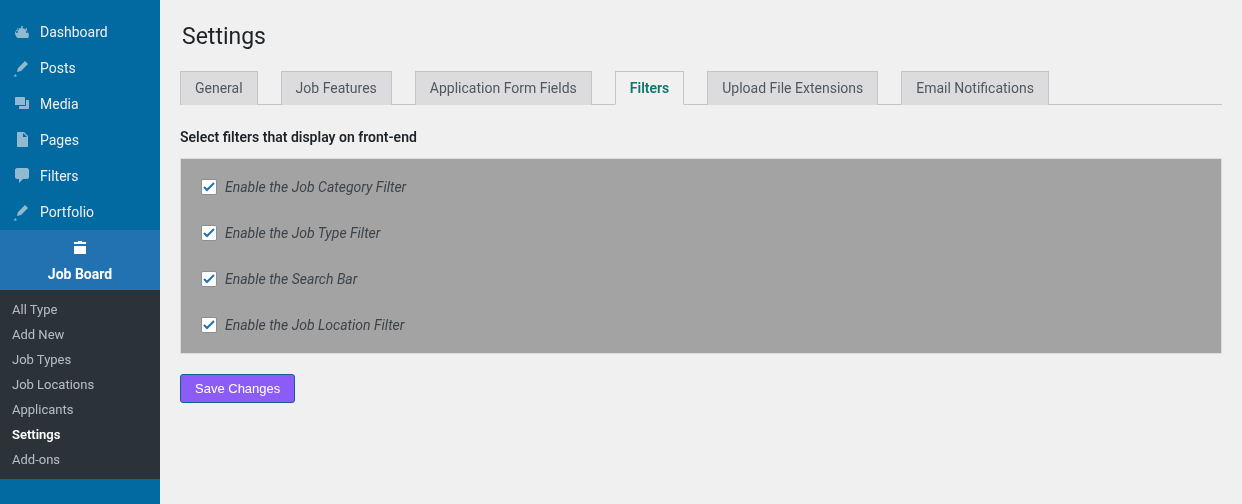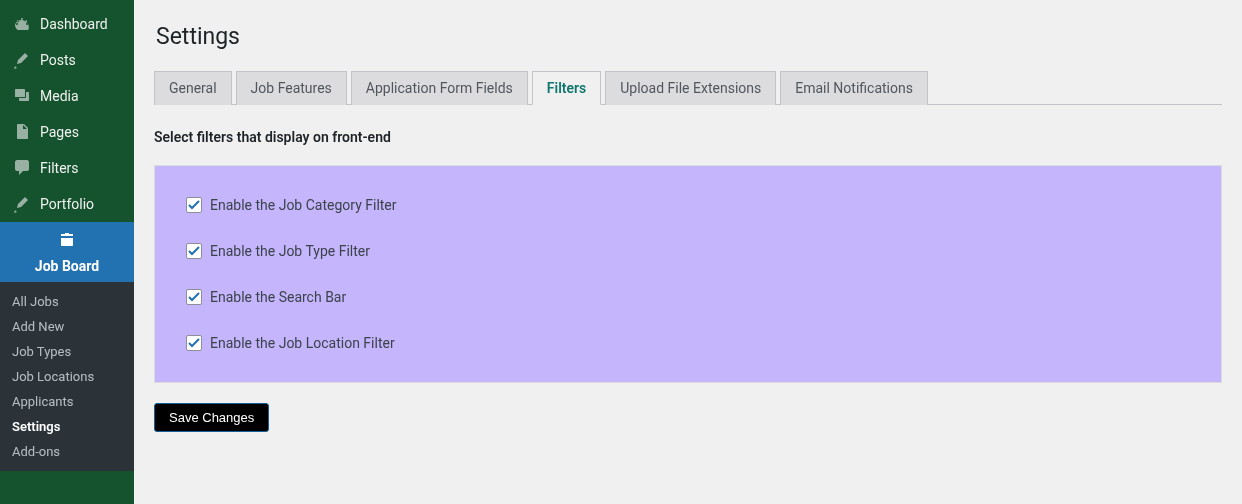--- a/index.html
+++ b/index.html
@@ -1,42 +1,42 @@
 <!DOCTYPE html>
 <html><head>
 <meta charset="utf-8">
 <style>
 * { margin: 0; padding: 0; box-sizing: border-box; }
 body { font-family: -apple-system, BlinkMacSystemFont, "Segoe UI", Roboto, Oxygen-Sans, Ubuntu, Cantarell, "Helvetica Neue", sans-serif; font-size: 13px; color: #3c434a; background: #f0f0f1; }
 .wrap { display: flex; min-height: 504px; }
 
 
-.sidebar { width: 134px; background: #14532d; color: #f0f0f1; padding-top: 6px; flex-shrink: 0; }
+.sidebar { width: 160px; background: #0369a1; color: #f0f0f1; padding-top: 14px; flex-shrink: 0; }
 .sidebar a { display: flex; align-items: center; padding: 8px 12px; color: #f0f0f1; text-decoration: none; font-size: 14px; gap: 8px; position: relative; }
 .sidebar a.current { background: #2271b1; color: #fff; font-weight: 700; flex-direction: column; }
 .sidebar a.current::after { content: ""; position: absolute; right: -8px; top: 50%; margin-top: -8px; border: 8px solid transparent; border-right-color: #f0f0f1; }
 .sidebar .icon { width: 20px; height: 20px; display: flex; align-items: center; justify-content: center; opacity: 0.6; }
 .sidebar a.current .icon { opacity: 1; }
 .submenu { background: #2c3338; padding: 7px 0; }
 .submenu a { padding: 5px 12px; font-size: 13px; color: rgba(240,246,252,.7); }
 .submenu a.active { color: #fff; font-weight: 600; }
 
 
 .content { flex: 1; padding: 13px 20px 20px 20px; }
 .page-title { font-size: 23px; font-weight: 400; color: #1d2327; margin: 10px 0 20px 2px; }
-.tabs { display: flex; gap: 4px; border-bottom: 1px solid #c3c4c7; margin-bottom: 24px; }
+.tabs { display: flex; gap: 23px; border-bottom: 1px solid #c3c4c7; margin-bottom: 24px; }
 .tab { padding: 8px 14px; background: #dcdcde; border: 1px solid #c3c4c7; border-bottom: none; color: #50575e; font-size: 14px; cursor: pointer; position: relative; top: 1px; }
 .tab.active { background: #f0f0f1; border-bottom: 1px solid #f0f0f1; color: #0f766e; font-weight: 600; }
-.section-desc { font-size: 14px; font-weight: 600; color: #1d2327; margin-bottom: 20px; }
-.panel { background: #c4b5fd; border: 1px solid #dcdcde; padding: 31px; }
+.section-desc { font-size: 14px; font-weight: 600; color: #1d2327; margin-bottom: 13px; }
+.panel { background: #a3a3a3; border: 1px solid #dcdcde; padding: 20px; font-style: italic; }
 .check-row { display: flex; align-items: center; gap: 8px; font-size: 14px; color: #3c434a; margin-bottom: 30px; }
 .check-row:last-child { margin-bottom: 0; }
 .cb { width: 16px; height: 16px; border: 1px solid #8c8f94; border-radius: 2px; display: flex; align-items: center; justify-content: center; background: #fff; cursor: pointer; }
 .cb svg { stroke: #2271b1; }
-.btn-primary { margin-top: 20px; padding: 6px 14px; background: #000000; border: 1px solid #135e96; border-radius: 3px; color: #fff; font-size: 13px; cursor: pointer; }
+.btn-primary { margin-top: 20px; padding: 6px 14px; background: #8b5cf6; border: 1px solid #135e96; border-radius: 3px; color: #fff; font-size: 13px; cursor: pointer; }
 </style>
 </head>
 <body>
 
 <div class="wrap">
   <div class="sidebar">
     <a href="#">
       <span class="icon">
           <svg width="20" height="20" viewBox="0 0 20 20" fill="currentColor">
             <path d="M3.76 16h12.48A7 7 0 1 0 3 10.5c0 2.3 1.1 4.3 2.76 5.5zM10 4a1 1 0 1 1 0 2 1 1 0 0 1 0-2zm-4 6a1 1 0 1 1-2 0 1 1 0 0 1 2 0zm10 0a1 1 0 1 1-2 0 1 1 0 0 1 2 0zM6.5 6.5a1 1 0 1 1-1.4 1.4 1 1 0 0 1 1.4-1.4zm8.4 1.4a1 1 0 1 1-1.4-1.4 1 1 0 0 1 1.4 1.4zM10 14l4-5-5 4a1 1 0 0 0 1 1z"></path>
@@ -87,21 +87,21 @@
     <a href="#" class="current">
       <span class="icon">
           <svg width="20" height="20" viewBox="0 0 20 20" fill="currentColor">
             <path d="M8 4V3h4v1h4v2H4V4h4zM4 8h12v7c0 .55-.45 1-1 1H5c-.55 0-1-.45-1-1V8z"></path>
           </svg>
         </span>
       <span>Job Board</span>
     </a>
     <div class="submenu">
       <a href="#">
-          <span>All Jobs</span>
+          <span>All Type</span>
         </a>
       <a href="#">
           <span>Add New</span>
         </a>
       <a href="#">
           <span>Job Types</span>
         </a>
       <a href="#">
           <span>Job Locations</span>
         </a>

